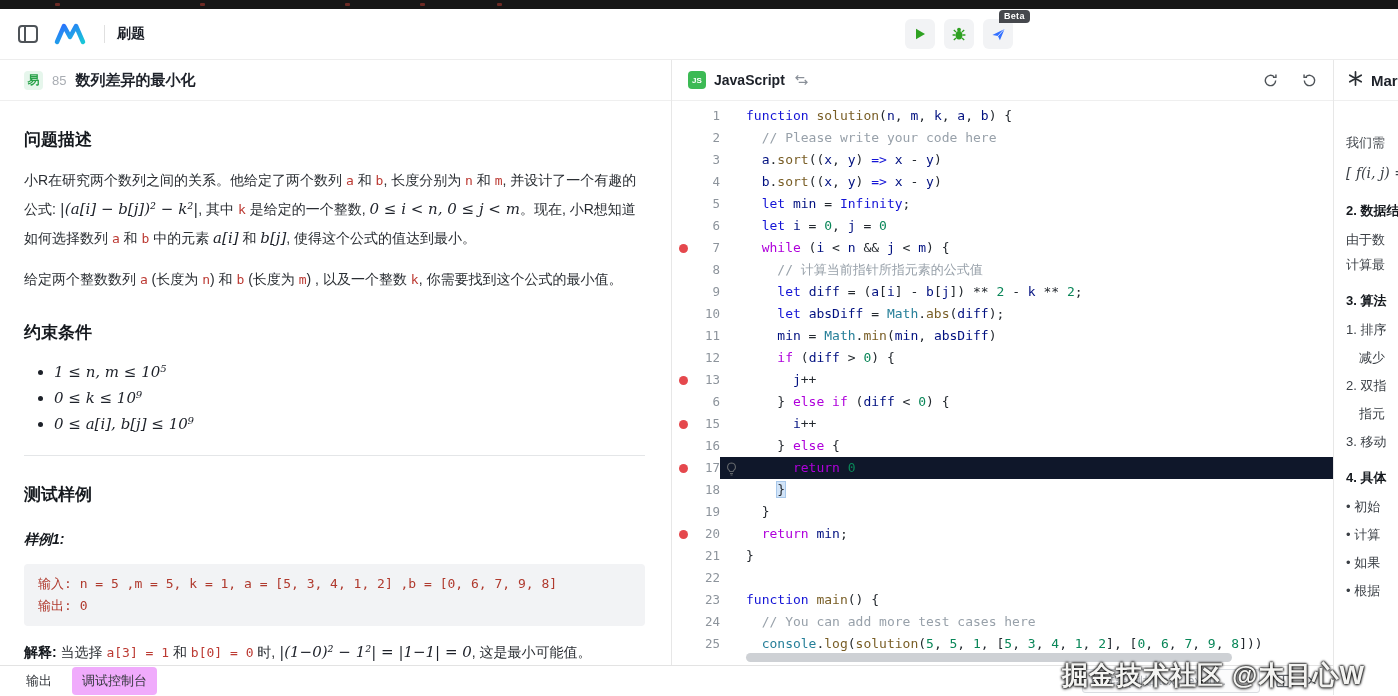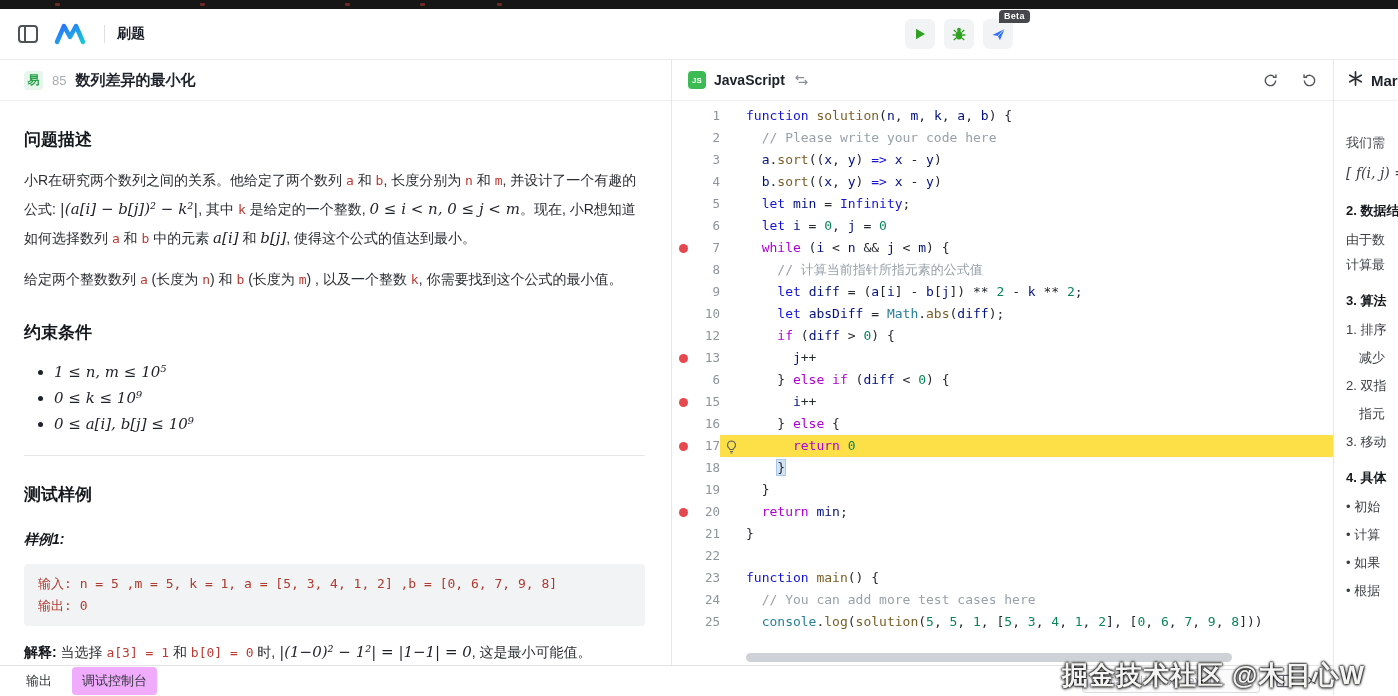--- a/index.html
+++ b/index.html
@@ -51,21 +51,21 @@
 .js-icon{width:18px;height:18px;background:#3cba54;border-radius:4px;color:#fff;font-size:8px;font-weight:700;display:flex;align-items:center;justify-content:center;flex:none}
 .lang-label{font-size:14px;font-weight:600;color:#1d2129}
 .header-spacer{flex:1}
 .icon-btn{margin-left:16px;cursor:pointer;display:flex;align-items:center}
 .code-area{flex:1;overflow:hidden;position:relative;padding-top:4px;font-family:"DejaVu Sans Mono","Liberation Mono",monospace;font-size:13px;background:#fff}
 .code-row{display:flex;height:22px;line-height:22px}
 .bp-cell{width:22px;display:flex;align-items:center;justify-content:center;flex:none;cursor:pointer}
 .dot{width:9px;height:9px;border-radius:50%;background:#e5484d}
 .ln{width:26px;text-align:right;color:#8d949c;font-size:12.5px;flex:none}
 .code{flex:1;padding-left:26px;white-space:pre;color:#24292f;position:relative}
-.code-row.hl .code{background:#fde047}
+.code-row.hl .code{background:#0f172a}
 .bulb{position:absolute;left:6px;top:4px}
 .tk-k{color:#1414d6}
 .tk-c{color:#af00db}
 .tk-f{color:#795e26}
 .tk-v{color:#001080}
 .tk-n{color:#098658}
 .tk-m{color:#98a1aa}
 .tk-p{color:#24292f}
 .tk-b{color:#267f99}
 .tk-s{background:#d2e4f8;box-shadow:0 0 0 1px #a8c8ea}
@@ -248,20 +248,25 @@
                   <span class="ln">9</span>
                   <span class="code"><span class="tk-p">    </span><span class="tk-k">let</span><span class="tk-p"> </span><span class="tk-v">diff</span><span class="tk-p"> = (</span><span class="tk-v">a</span><span class="tk-p">[</span><span class="tk-v">i</span><span class="tk-p">] - </span><span class="tk-v">b</span><span class="tk-p">[</span><span class="tk-v">j</span><span class="tk-p">]) ** </span><span class="tk-n">2</span><span class="tk-p"> - </span><span class="tk-v">k</span><span class="tk-p"> ** </span><span class="tk-n">2</span><span class="tk-p">;</span></span>
                 </div>
                 <div class="code-row">
                   <span class="bp-cell"></span>
                   <span class="ln">10</span>
                   <span class="code"><span class="tk-p">    </span><span class="tk-k">let</span><span class="tk-p"> </span><span class="tk-v">absDiff</span><span class="tk-p"> = </span><span class="tk-b">Math</span><span class="tk-p">.</span><span class="tk-f">abs</span><span class="tk-p">(</span><span class="tk-v">diff</span><span class="tk-p">);</span></span>
                 </div>
                 <div class="code-row">
                   <span class="bp-cell"></span>
+                  <span class="ln">11</span>
+                  <span class="code"><span class="tk-p">    </span><span class="tk-v">min</span><span class="tk-p"> = </span><span class="tk-b">Math</span><span class="tk-p">.</span><span class="tk-f">min</span><span class="tk-p">(</span><span class="tk-v">min</span><span class="tk-p">, </span><span class="tk-v">absDiff</span><span class="tk-p">)</span></span>
+                </div>
+                <div class="code-row">
+                  <span class="bp-cell"></span>
                   <span class="ln">12</span>
                   <span class="code"><span class="tk-p">    </span><span class="tk-c">if</span><span class="tk-p"> (</span><span class="tk-v">diff</span><span class="tk-p"> &gt; </span><span class="tk-n">0</span><span class="tk-p">) {</span></span>
                 </div>
                 <div class="code-row">
                   <span class="bp-cell">
                     <span class="dot"></span>
                   </span>
                   <span class="ln">13</span>
                   <span class="code"><span class="tk-p">      </span><span class="tk-v">j</span><span class="tk-p">++</span></span>
                 </div>

